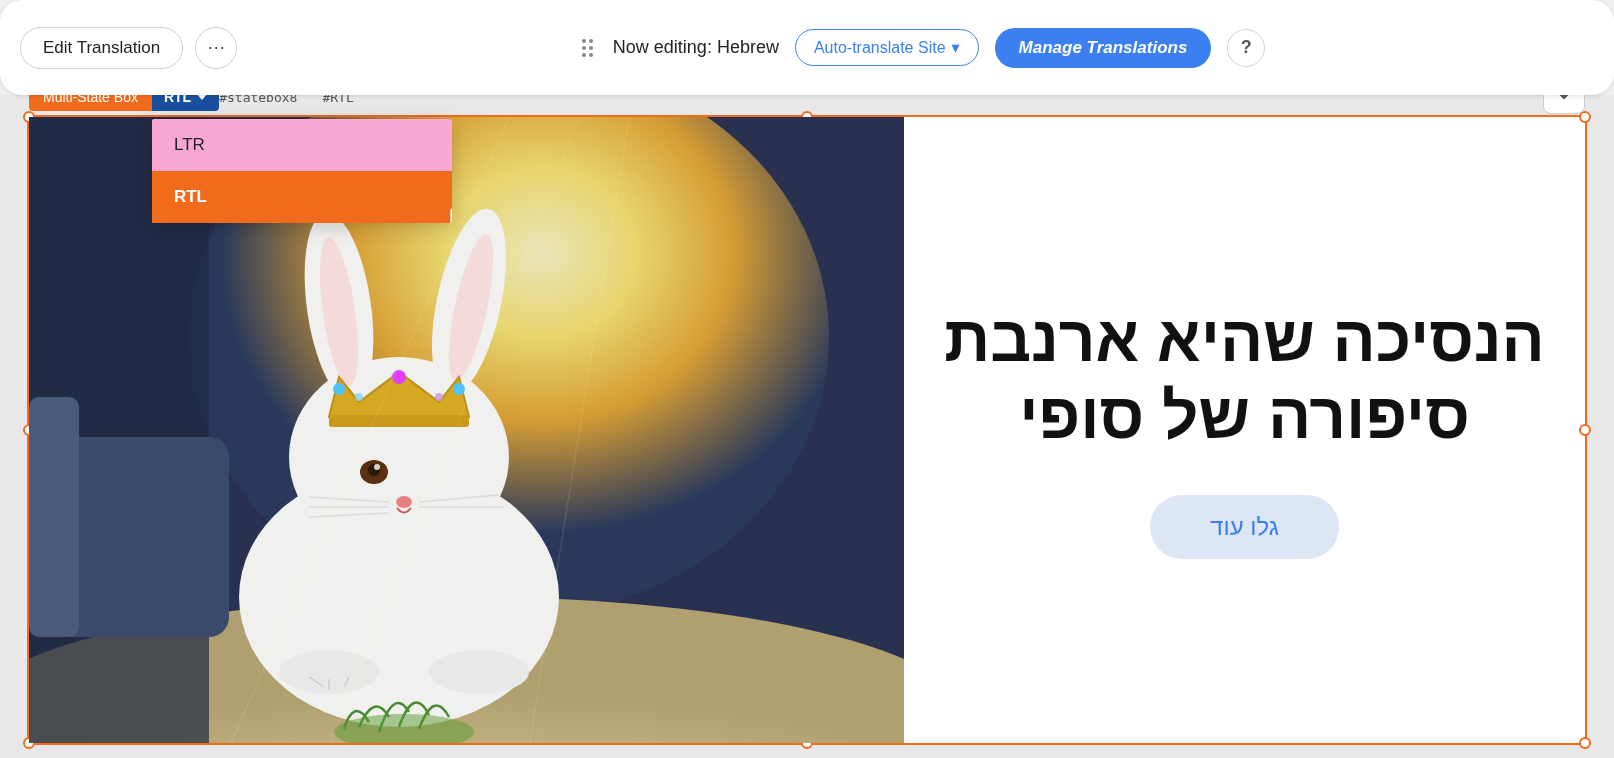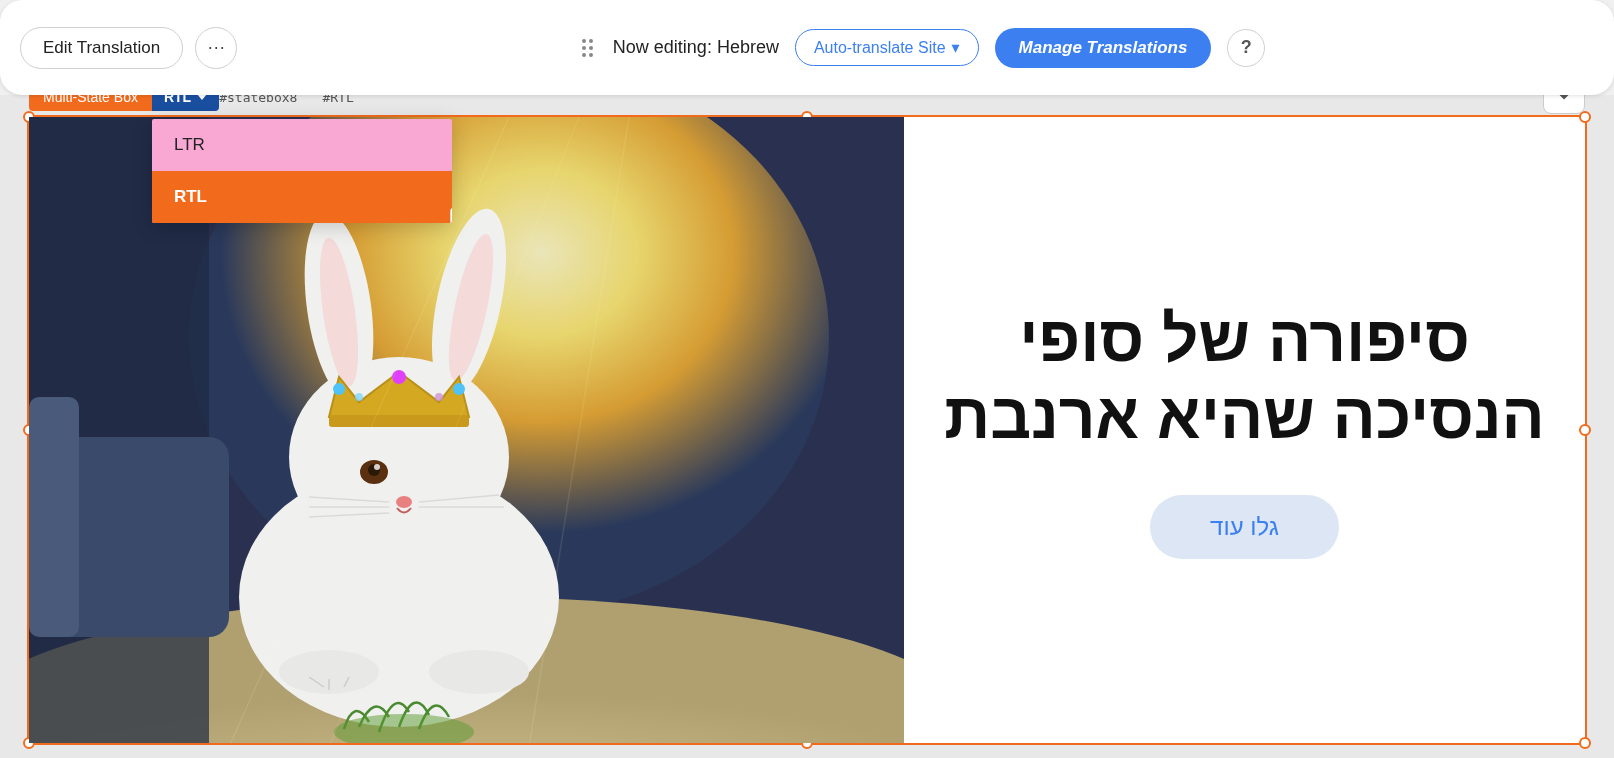--- a/index.html
+++ b/index.html
@@ -465,20 +465,20 @@
         <ellipse cx="375" cy="615" rx="70" ry="18" fill="#5a9a30" opacity="0.5"></ellipse>
 
         <line x1="480" y1="0" x2="200" y2="630" stroke="#fff9c4" stroke-width="1" opacity="0.15"></line>
         <line x1="550" y1="0" x2="300" y2="630" stroke="#fff9c4" stroke-width="1" opacity="0.12"></line>
         <line x1="600" y1="0" x2="500" y2="630" stroke="#fff9c4" stroke-width="1.5" opacity="0.1"></line>
       </svg>
     </div>
 
     <div class="text-section">
       <div class="hebrew-title">
+        <div>הנסיכה שהיא ארנבת</div>
         <div>סיפורה של סופי</div>
-        <div>הנסיכה שהיא ארנבת</div>
       </div>
       <button class="discover-btn">גלו עוד</button>
     </div>
 
   </div>
 </div>
 
 </body></html>

